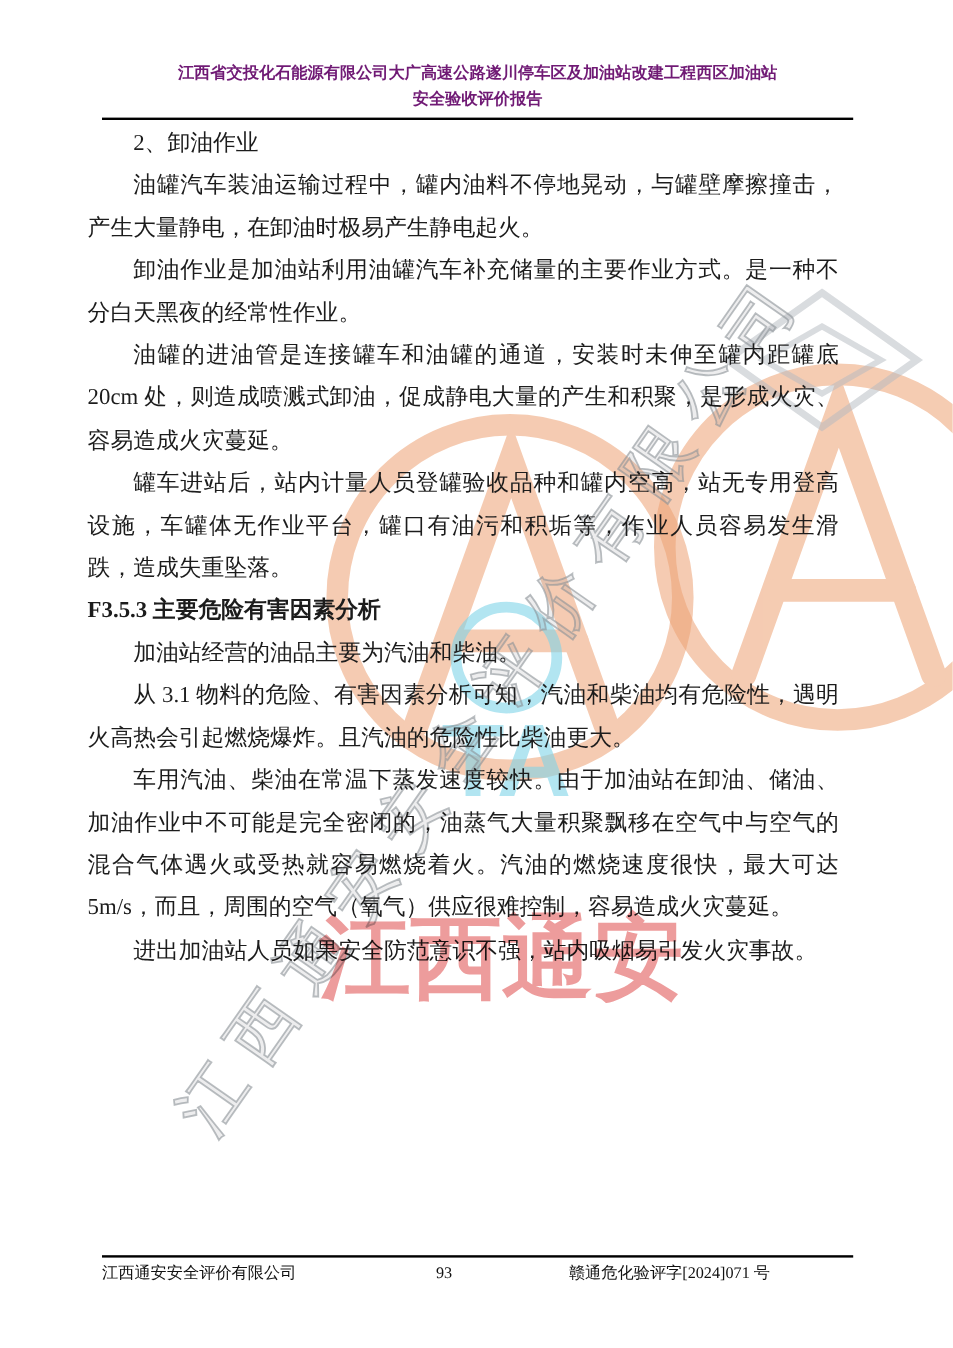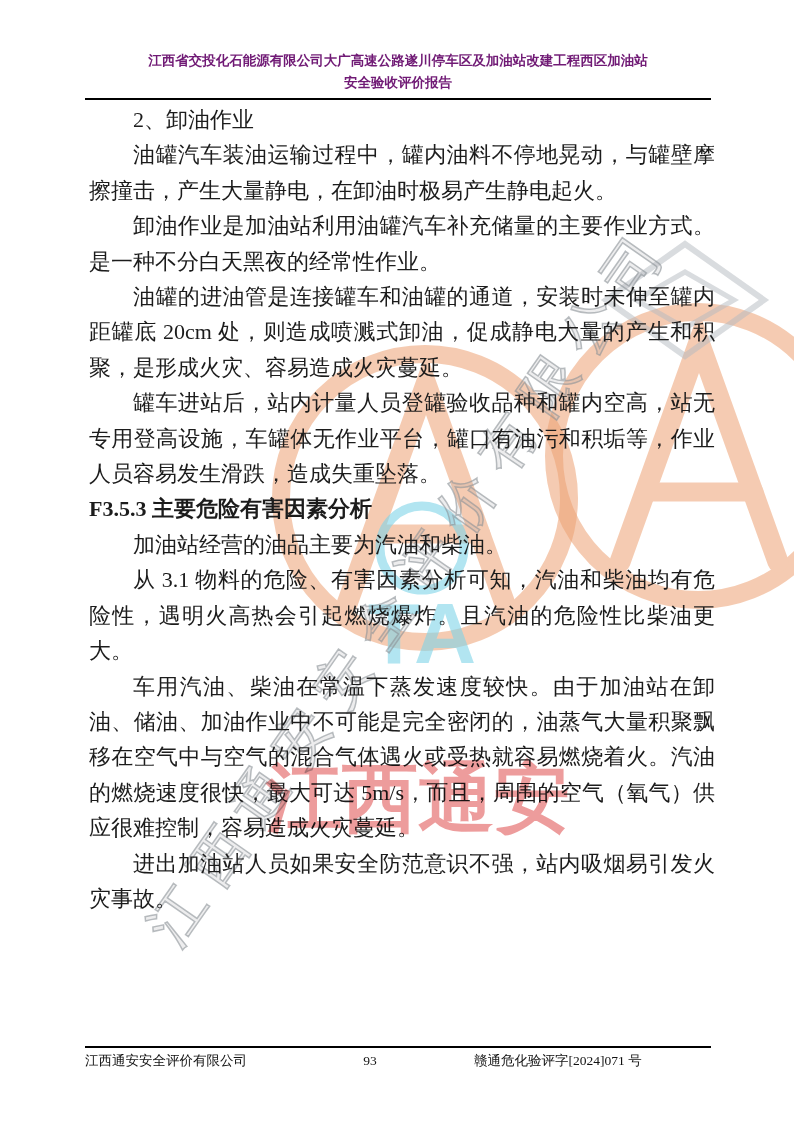--- a/index.html
+++ b/index.html
@@ -23,22 +23,22 @@
           font-family:"Liberation Sans","DejaVu Sans",sans-serif;font-weight:bold;
           font-size:76px;letter-spacing:0px;color:rgba(217,48,48,.48);
           mix-blend-mode:multiply;white-space:nowrap;}
 
   
   .content{position:absolute;inset:0;z-index:2;}
   header.doc-header{position:absolute;top:50px;left:85px;width:626px;text-align:center;
           font-weight:bold;font-size:13.5px;line-height:22px;color:#701a75;}
   .header-rule{position:absolute;top:98px;left:85px;width:626px;height:2px;background:#000;}
 
-  main.doc-body{position:absolute;top:102px;left:89px;width:626px;
-          font-size:22px;line-height:35.4px;text-align:justify;}
+  main.doc-body{position:absolute;top:102px;left:73px;width:626px;
+          font-size:19px;line-height:35.4px;text-align:justify;}
   main.doc-body p{margin:0;text-indent:2em;}
   main.doc-body p.heading{font-weight:bold;text-indent:0;}
 
   .footer-rule{position:absolute;top:1046px;left:85px;width:626px;height:1.8px;background:#000;}
   footer.doc-footer{position:absolute;top:1051px;left:85px;width:626px;
           display:grid;grid-template-columns:1fr auto 1fr;align-items:start;
           font-size:13.5px;line-height:20px;color:#111;}
   footer.doc-footer .pg{text-align:right;transform:translateX(-28px);}
   footer.doc-footer .right{text-align:center;}
 </style>

